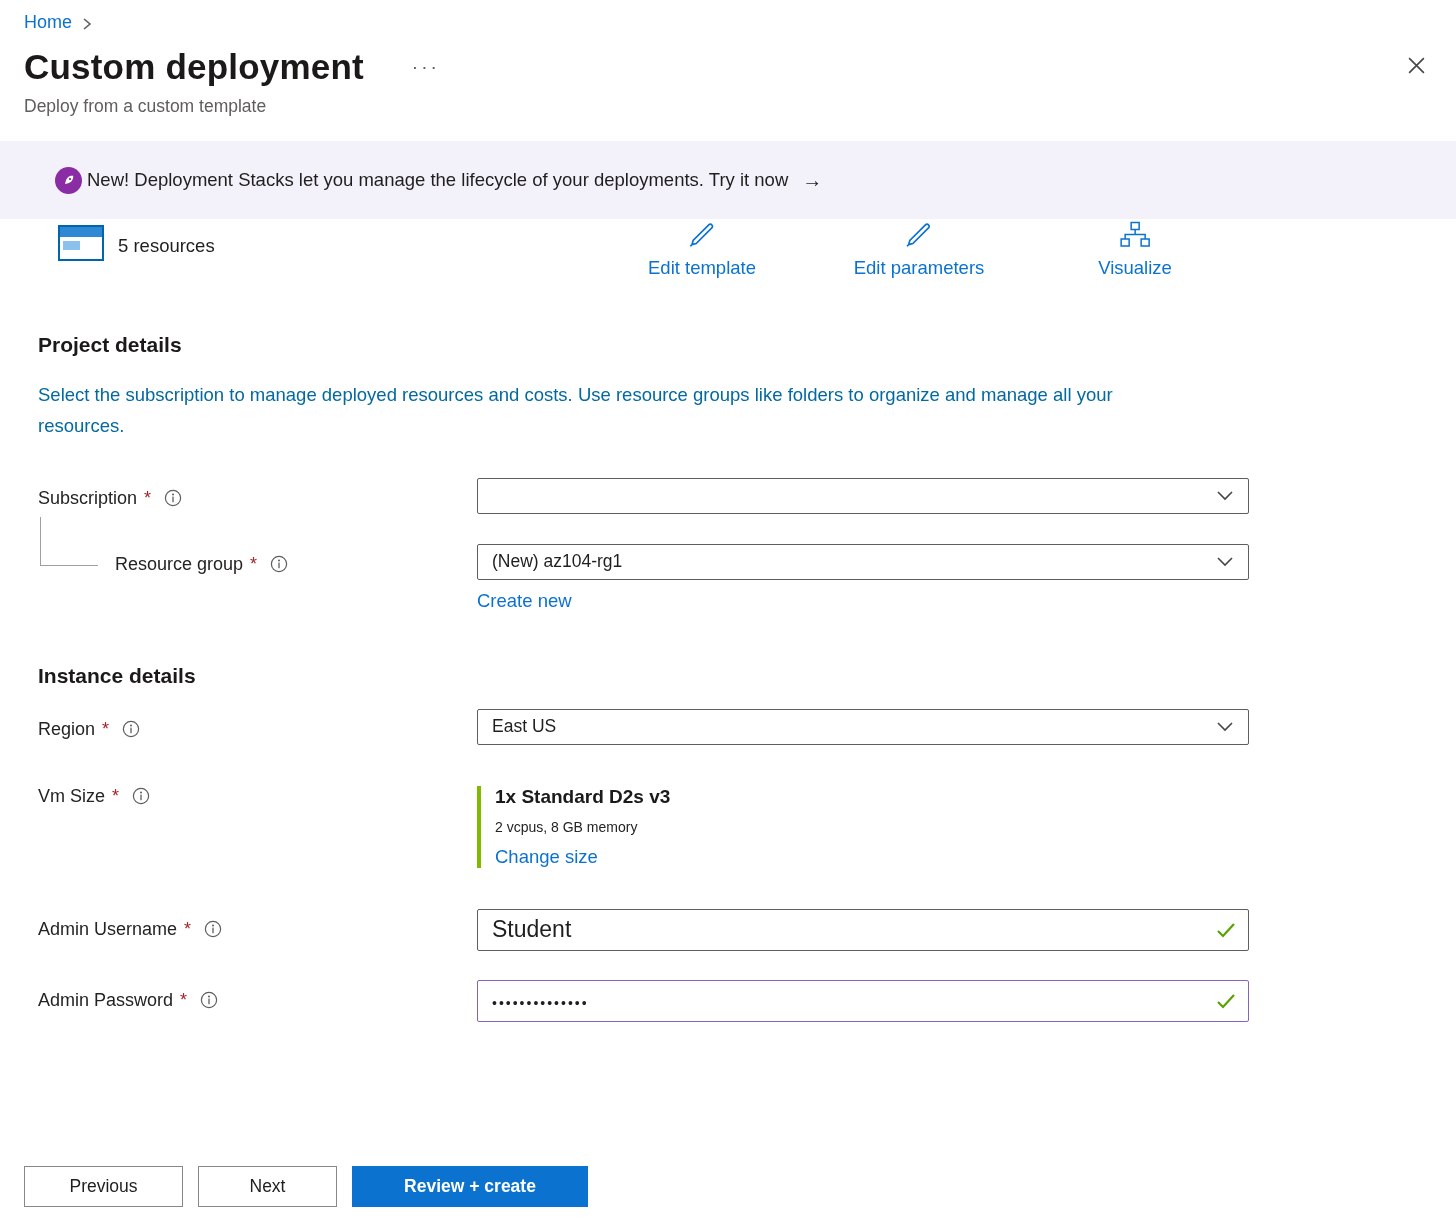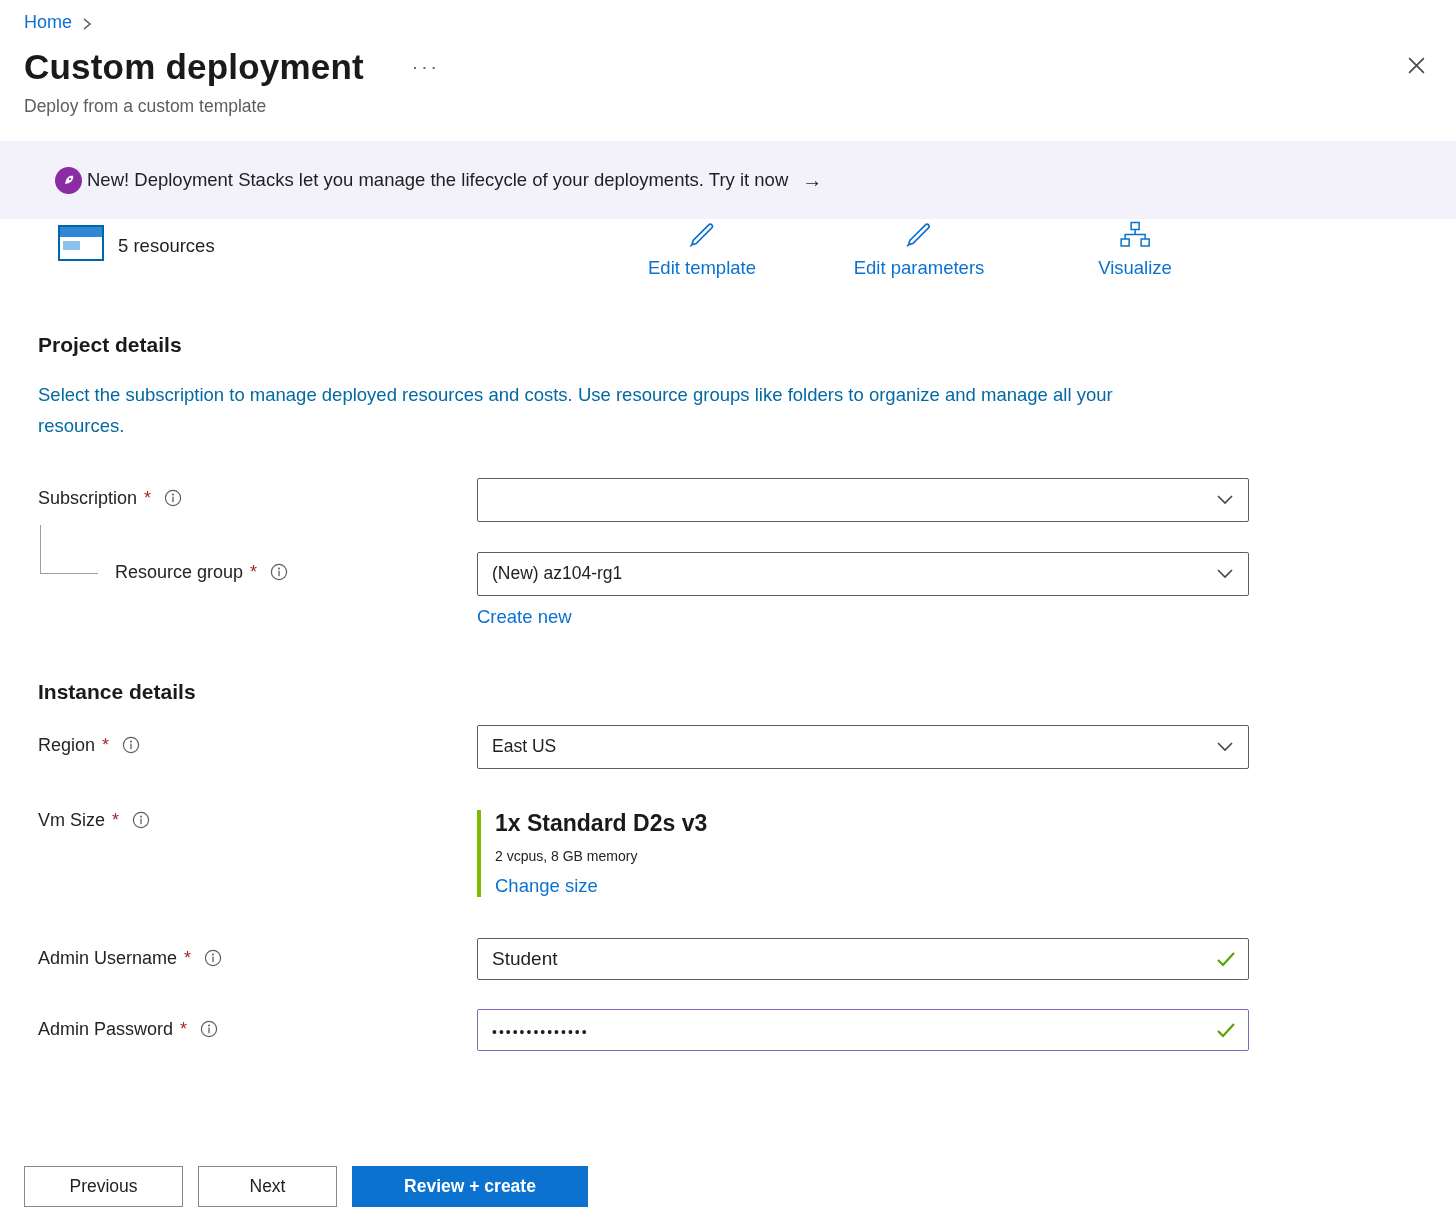--- a/index.html
+++ b/index.html
@@ -57,36 +57,36 @@
   .row-resource-group { margin-top:30px; }
   .row-region         { margin-top:21px; }
   .row-vmsize         { margin-top:41px; }
   .row-username       { margin-top:41px; }
   .row-password       { margin-top:29px; }
 
   .rg-label { padding-left:77px; position:relative; }
   .tree-line { position:absolute; left:2px; top:-27px; width:58px; height:49px;
                border-left:1px solid #a19f9d; border-bottom:1px solid #a19f9d; }
 
-  .dropdown { height:44px; border:1px solid #605e5c; border-radius:2px; background:#fff;
+  .dropdown { height:36px; border:1px solid #605e5c; border-radius:2px; background:#fff;
               display:flex; align-items:center; justify-content:space-between; padding:0 14px; cursor:pointer; }
   .dd-value { font-size:17.5px; color:#201f1e; }
   .chev { display:inline-flex; }
 
   .link { color:#0b72d0; font-size:18.5px; cursor:pointer; display:inline-block; }
   .create-new { margin-top:10px; }
 
   .vm-block { border-left:4px solid #7fba00; padding-left:14px; }
-  .vm-title { font-size:23px; font-weight:700; color:#1b1a19; }
+  .vm-title { font-size:19px; font-weight:700; color:#1b1a19; }
   .vm-specs { margin-top:11px; font-size:14px; color:#252423; }
   .vm-block .link { margin-top:11px; }
 
   .input-wrap { position:relative; }
   .text-input { width:100%; height:42px; border:1px solid #605e5c; border-radius:2px;
-                padding:0 44px 0 14px; font-size:19px; font-family:inherit; color:#201f1e; outline:none; }
+                padding:0 44px 0 14px; font-size:23px; font-family:inherit; color:#201f1e; outline:none; }
   .text-input.password { border-color:#8764b8; font-size:14px; letter-spacing:2px; padding-top:4px; }
   .check { position:absolute; right:13px; top:50%; transform:translateY(-50%); display:inline-flex; }
 
   
   .footer { position:absolute; left:24px; bottom:12px; display:flex; gap:15px; }
   .btn { height:41px; border:1px solid #8a8886; background:#fff; border-radius:0;
          font-family:inherit; font-size:17.5px; color:#201f1e; cursor:pointer;
          display:inline-flex; align-items:center; justify-content:center; }
   .btn-prev { min-width:159px; }
   .btn-next { min-width:139px; }

